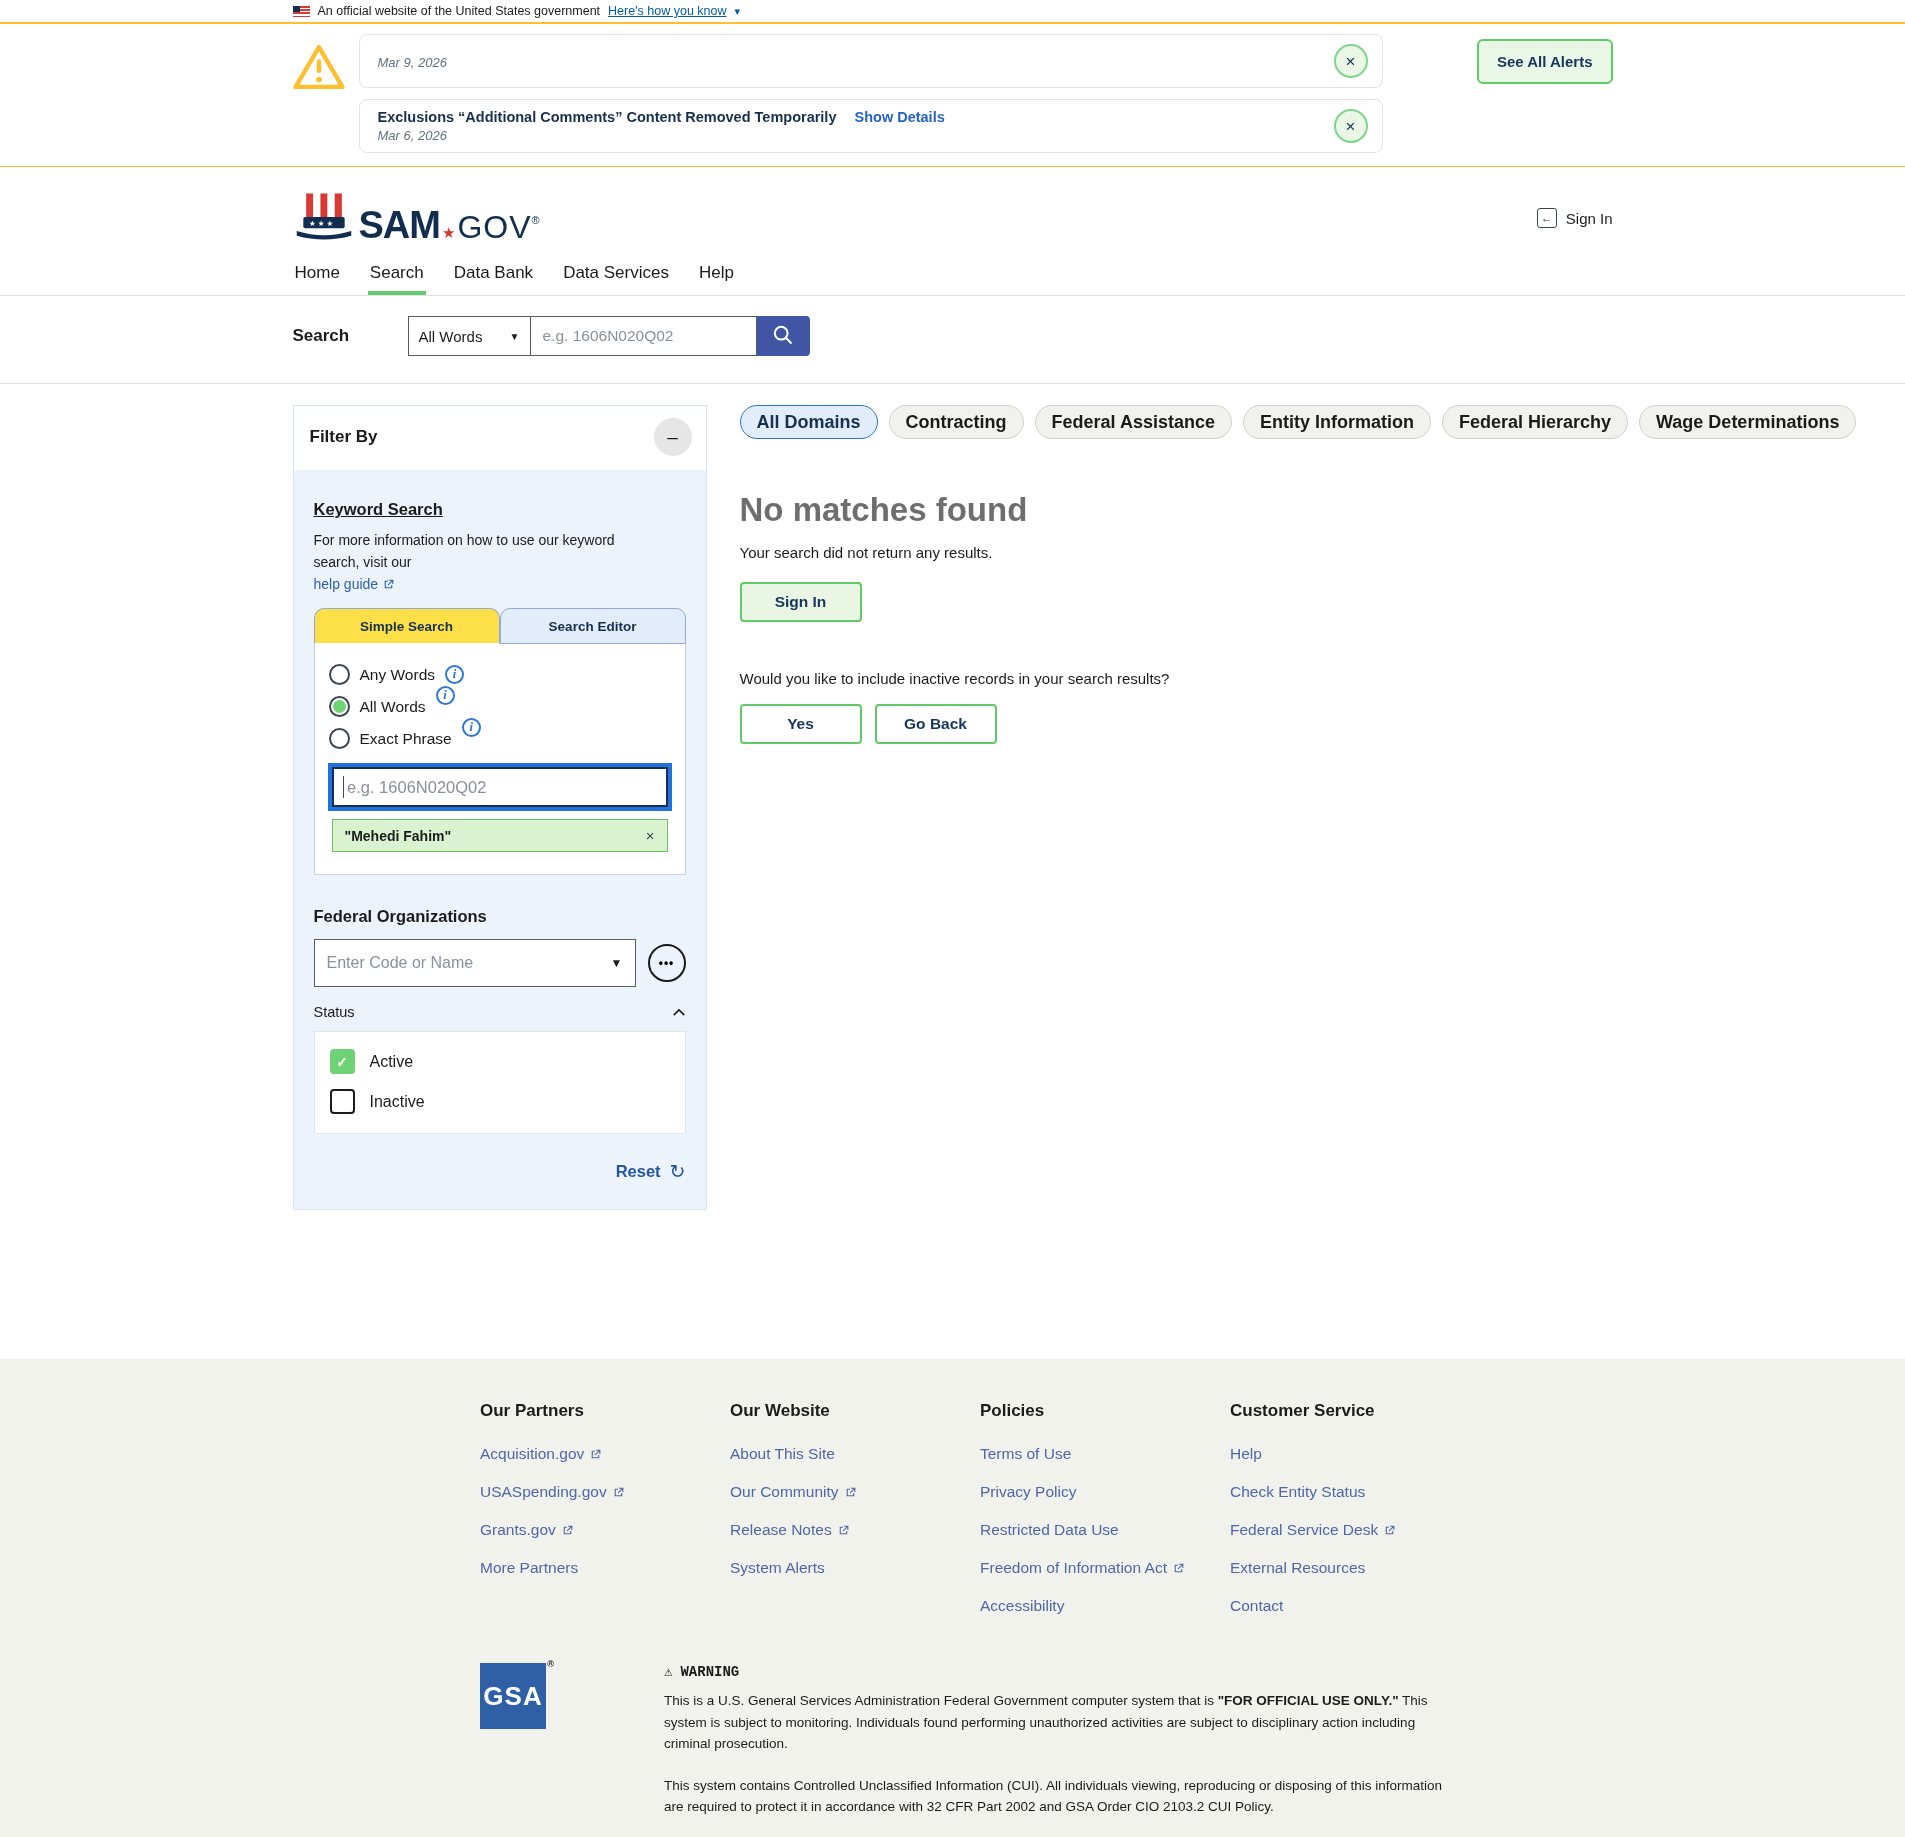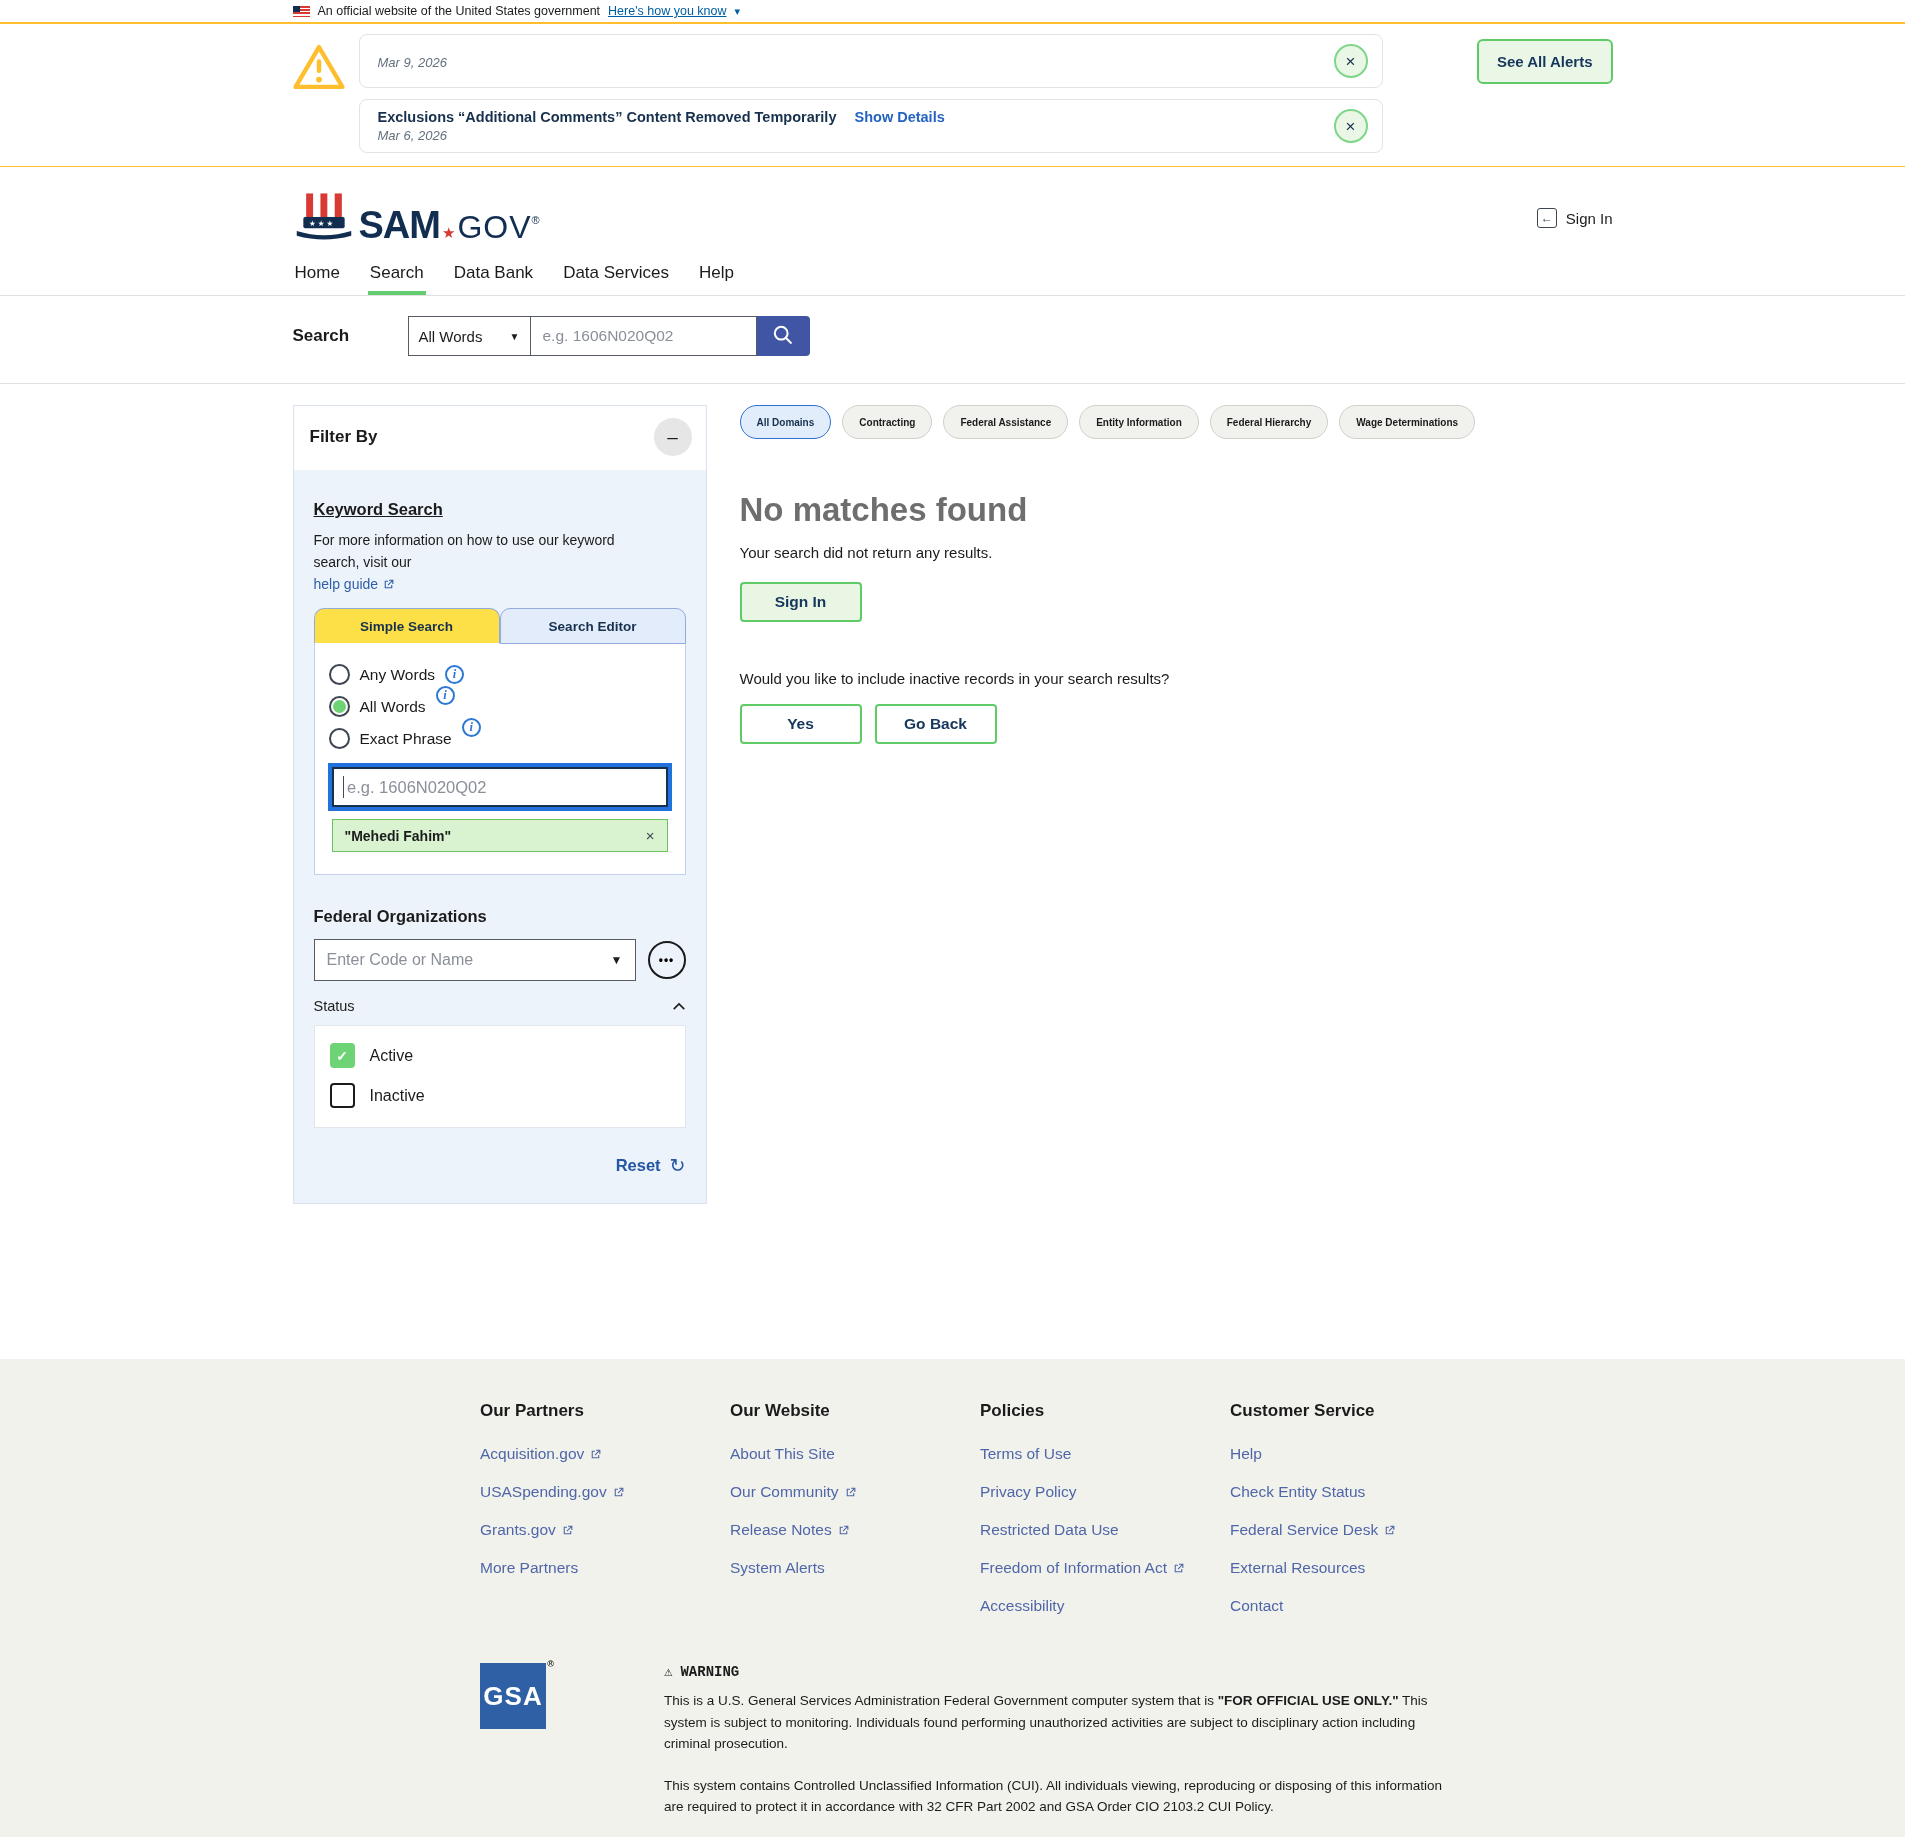--- a/index.html
+++ b/index.html
@@ -101,21 +101,21 @@
   .kw-input { margin:18px 3px 0; border:2px solid #17304d; outline:4px solid #2272dd; background:#fff;
     height:40px; display:flex; align-items:center; padding:0 9px; cursor:text; }
   .caret { width:1.5px; height:22px; background:#4a4a4a; margin-right:3px; }
   .kw-placeholder { color:#8a8f98; font-size:16.5px; }
   .chip { margin:12px 3px 0; background:#d9f2d0; border:1px solid #6abf5e; padding:7px 12px;
     display:flex; justify-content:space-between; align-items:center; font-weight:bold; font-size:14px; }
   .chip-close { color:#3d4551; font-weight:normal; font-size:15px; cursor:pointer; }
 
   .fed-heading { font-weight:bold; font-size:16.5px; margin-top:32px; }
   .fed-row { display:flex; align-items:center; gap:12px; margin-top:13px; }
-  .fed-select { flex:1; height:42px; background:#fff; border:1px solid #565c65; display:flex; align-items:center;
+  .fed-select { flex:1; height:48px; background:#fff; border:1px solid #565c65; display:flex; align-items:center;
     justify-content:space-between; padding:0 12px; cursor:pointer; }
   .fed-placeholder { color:#8a8f98; font-size:16px; }
   .fed-arrow { font-size:12px; color:#1b1b1b; }
   .more-btn { width:38px; height:38px; border-radius:50%; border:2px solid #1b1b1b; background:transparent;
     font-size:12px; letter-spacing:1px; font-weight:bold; cursor:pointer; display:flex; align-items:center; justify-content:center; flex:none; }
 
   .status-row { display:flex; justify-content:space-between; align-items:center; margin-top:17px; font-size:14.5px; cursor:pointer; }
   .status-box { background:#fff; border:1px solid #e2e6ec; margin-top:11px; padding:17px 15px; }
   .check-row { display:flex; align-items:center; gap:15px; font-size:16px; margin-bottom:15px; }
   .check-row:last-child { margin-bottom:2px; }
@@ -123,21 +123,21 @@
     display:flex; align-items:center; justify-content:center; }
   .checkbox.checked { background:#6ed374; color:#fff; font-size:14px; font-weight:bold; }
   .checkbox.unchecked { background:#fff; border:2px solid #1b1b1b; }
   .reset-row { display:flex; justify-content:flex-end; align-items:center; gap:9px; margin-top:26px;
     color:#2456a4; font-weight:bold; font-size:16.5px; cursor:pointer; }
   .reset-icon { font-weight:normal; font-size:19px; }
 
   
   .results { margin-left:33px; flex:1; }
   .pills { display:flex; gap:11px; }
-  .pill { height:34px; padding:0 16px; border-radius:17px; display:flex; align-items:center; font-size:10px;
+  .pill { height:34px; padding:0 16px; border-radius:17px; display:flex; align-items:center; font-size:18px;
     font-weight:bold; background:#f1f1ee; border:1px solid #d0d0ca; color:#1b1b1b; cursor:pointer; white-space:nowrap; }
   .pill.active { background:#e2edfb; border-color:#2e71d2; color:#16304d; }
   .nm-heading { margin-top:52px; font-size:33px; font-weight:bold; color:#6e6e6e; }
   .msg1 { margin-top:15px; font-size:15px; }
   .msg2 { margin-top:17px; font-size:15px; max-width:505px; line-height:1.45; }
   .green-btn { margin-top:21px; width:122px; height:40px; background:#e9f6e4; border:2px solid #5ecb66;
     border-radius:4px; font-weight:bold; color:#16365c; font-size:15.5px; cursor:pointer; font-family:inherit; }
   .question { margin-top:48px; font-size:15px; }
   .btn-row { display:flex; gap:13px; margin-top:17px; }
   .outline-btn { width:122px; height:40px; background:#fff; border:2px solid #5ecb66; border-radius:4px;

